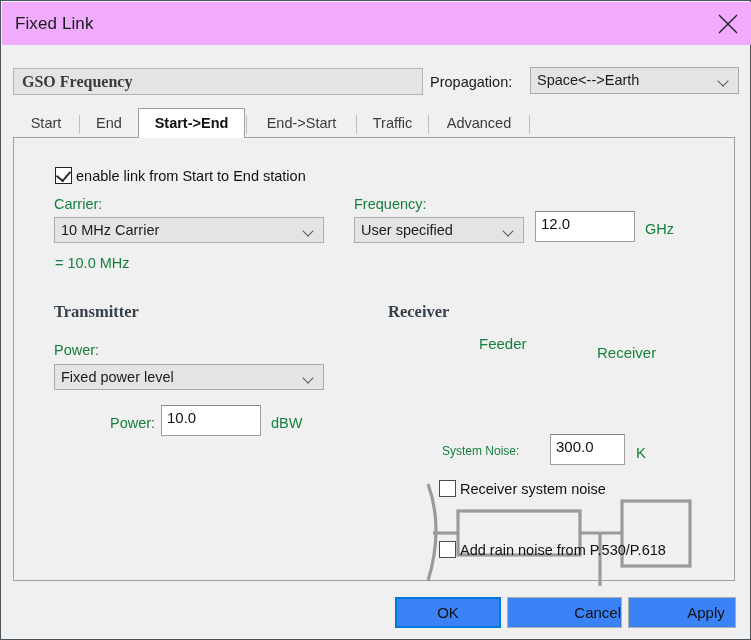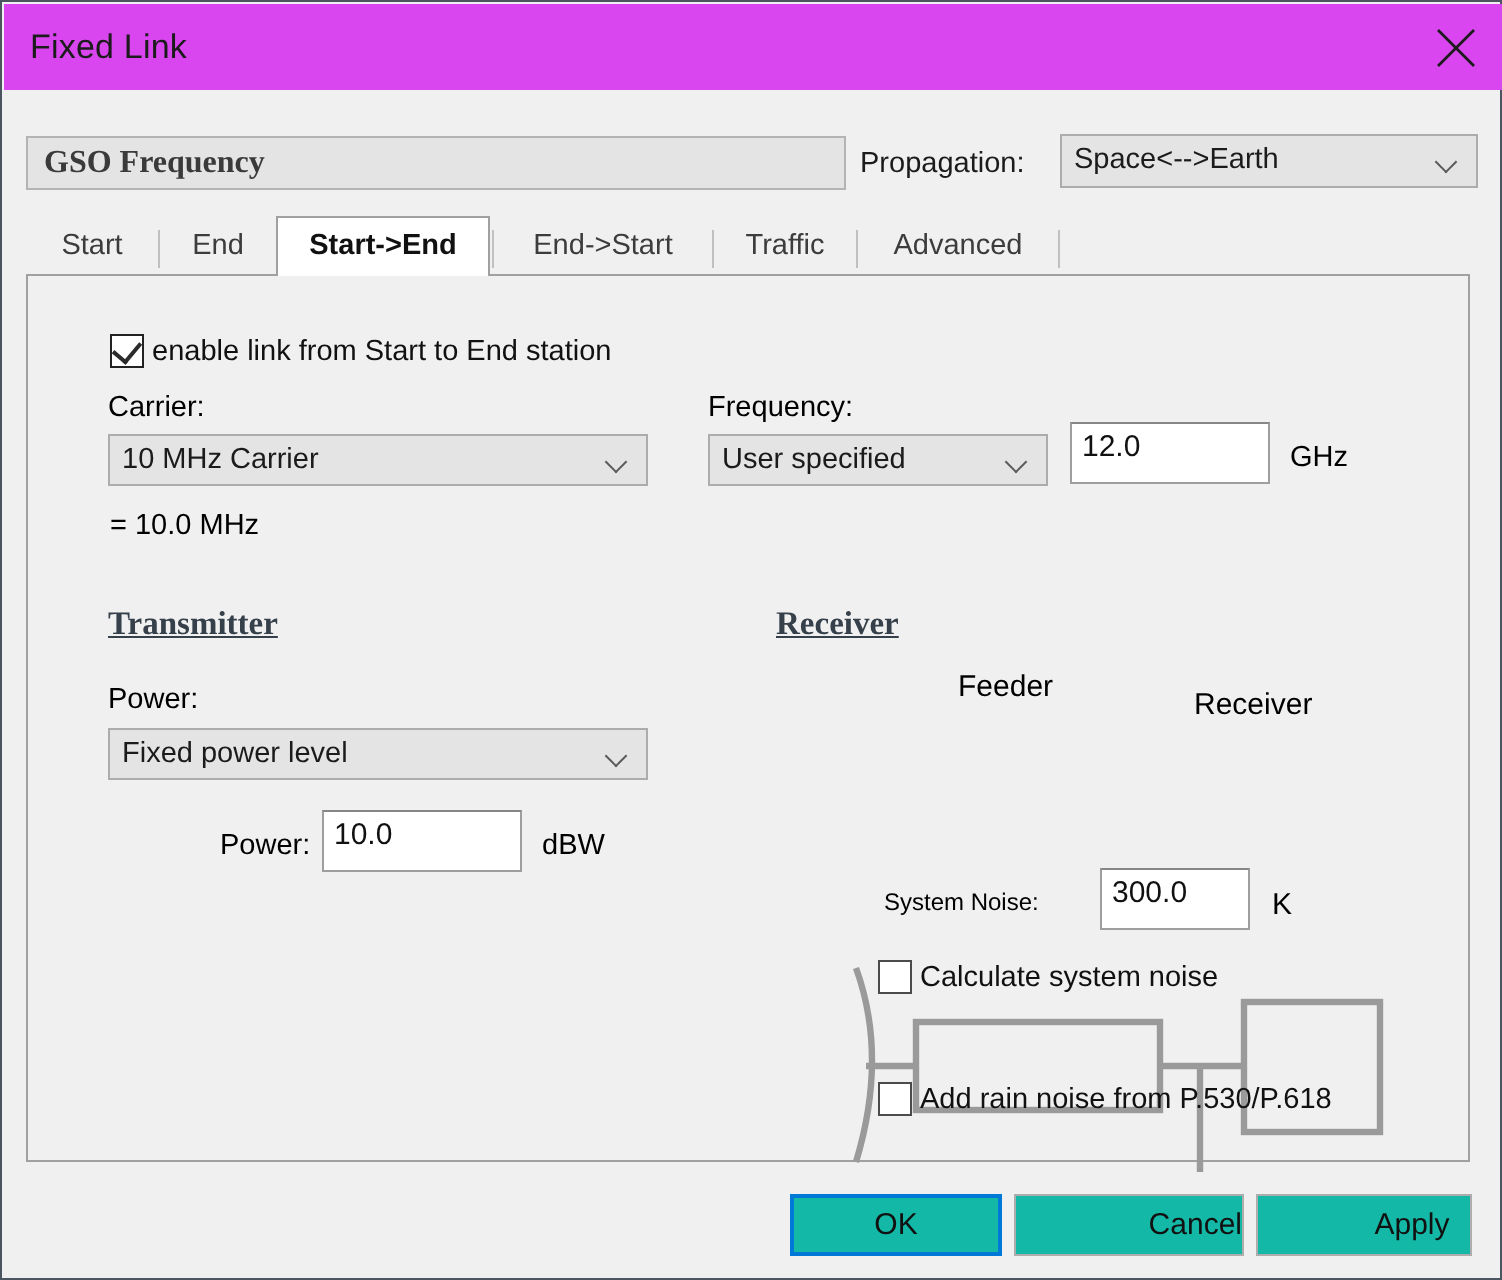--- a/index.html
+++ b/index.html
@@ -25,21 +25,21 @@
     box-sizing: border-box;
     border: 1px solid #4a5560;
     background: #f0f0f0;
   }
 
   
   #titlebar {
     position: absolute;
     left: 1px; top: 1px;
     width: 749px; height: 43px;
-    background: #d946ef;
+    background: #f0abfc;
   }
   #title-text {
     position: absolute;
     left: 13px; top: 12px;
     font-size: 17px;
     color: #1b1b1b;
     letter-spacing: 0.1px;
   }
   #close-button {
     position: absolute;
@@ -161,32 +161,31 @@
   .cb-label {
     position: absolute;
     font-size: 14.5px;
     color: #111111;
     white-space: nowrap;
   }
 
   .fld-label {
     position: absolute;
     font-size: 14.5px;
-    color: #000000;
+    color: #15803d;
     white-space: nowrap;
     text-align: center;
   }
   .section-head {
     position: absolute;
     font-family: "Liberation Serif", serif;
     font-weight: bold;
     font-size: 16.5px;
     color: #36404a;
     white-space: nowrap;
-    text-decoration: underline;
   }
 
   .combo {
     position: absolute;
     box-sizing: border-box;
     background: #e4e4e4;
     border: 1px solid #acacac;
     cursor: default;
   }
   .combo .sel-text {
@@ -212,21 +211,21 @@
   #rx-diagram {
     position: absolute;
     left: 400px; top: 335px;
     width: 290px; height: 125px;
   }
 
   
   .btn {
     position: absolute;
     box-sizing: border-box;
-    background: #14b8a6;
+    background: #3b82f6;
     border: 1px solid #adadad;
     font-size: 15px;
     color: #111111;
     text-align: center;
     cursor: default;
   }
   .btn.default {
     border: 2px solid #0078d7;
   }
   .btn span { display: block; }
@@ -325,21 +324,21 @@
     <div class="fld-label" style="left:465px; top:197px; font-size:15px;">Feeder</div>
     <div class="fld-label" style="left:583px; top:206px; font-size:15px;">Receiver</div>
 
     <div class="fld-label" style="left:428px; top:306px; font-size:12px;">System Noise:</div>
     <div class="txtbox" style="left:536px; top:296px; width:75px; height:31px;">
       <span class="val">300.0</span>
     </div>
     <div class="fld-label" style="left:622px; top:306px; font-size:15px;">K</div>
 
     <div class="cb light" style="left:425px; top:342px;"></div>
-    <div class="cb-label" style="left:446px; top:343px;">Calculate system noise</div>
+    <div class="cb-label" style="left:446px; top:343px;">Receiver system noise</div>
 
     <div class="cb light" style="left:425px; top:403px;"></div>
     <div class="cb-label" style="left:446px; top:404px;">Add rain noise from P.530/P.618</div>
 
   </div>
 
   <div class="btn default" style="left:394px; top:596px; width:106px; height:31px;">
     <span style="line-height:27px;">OK</span>
   </div>
   <div class="btn" style="left:506px; top:596px; width:115px; height:31px;">

